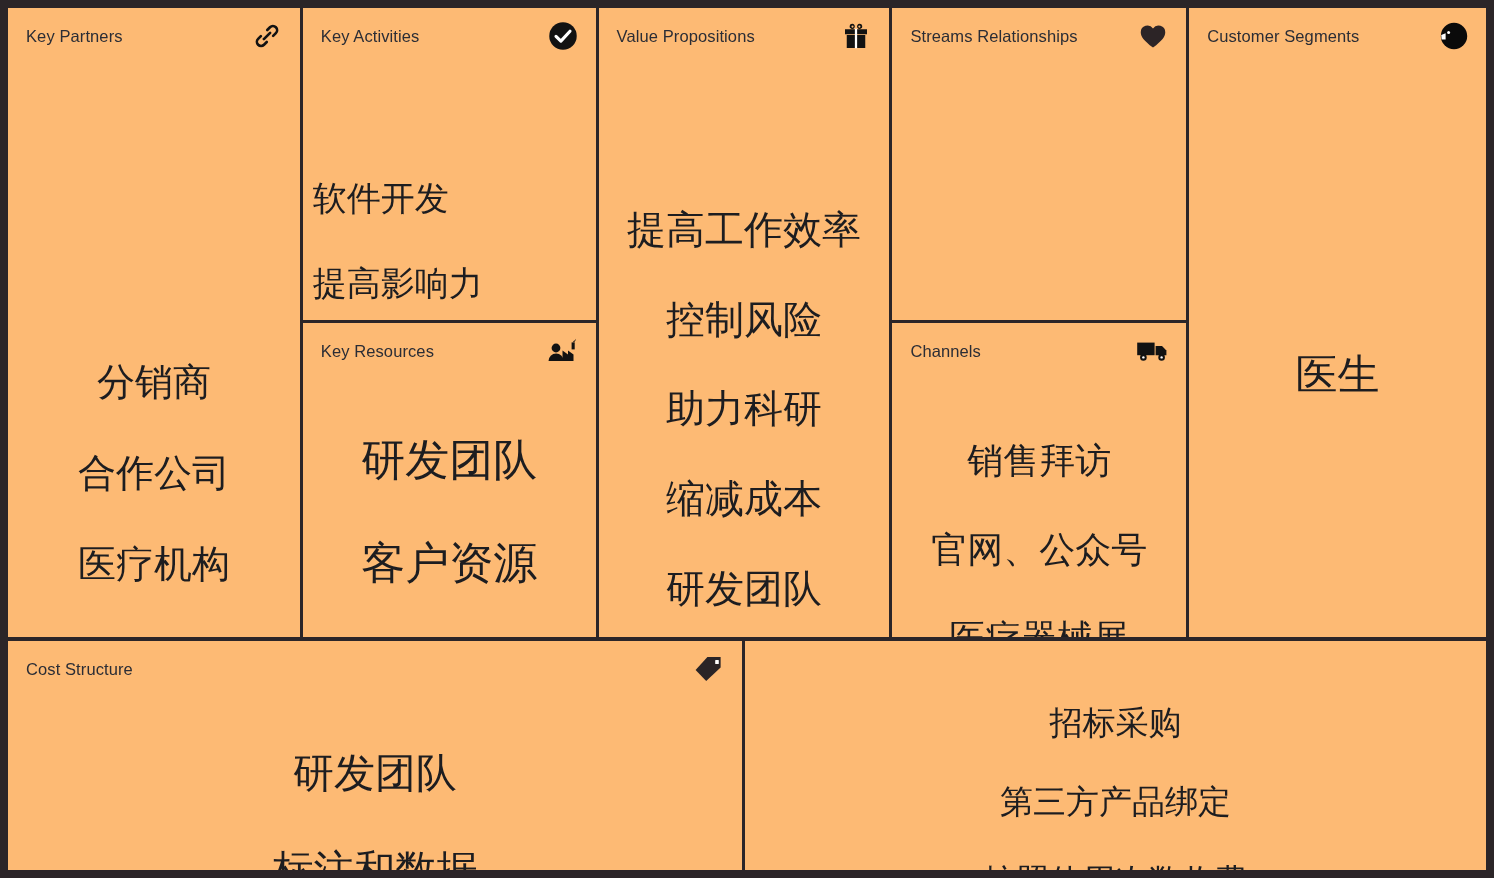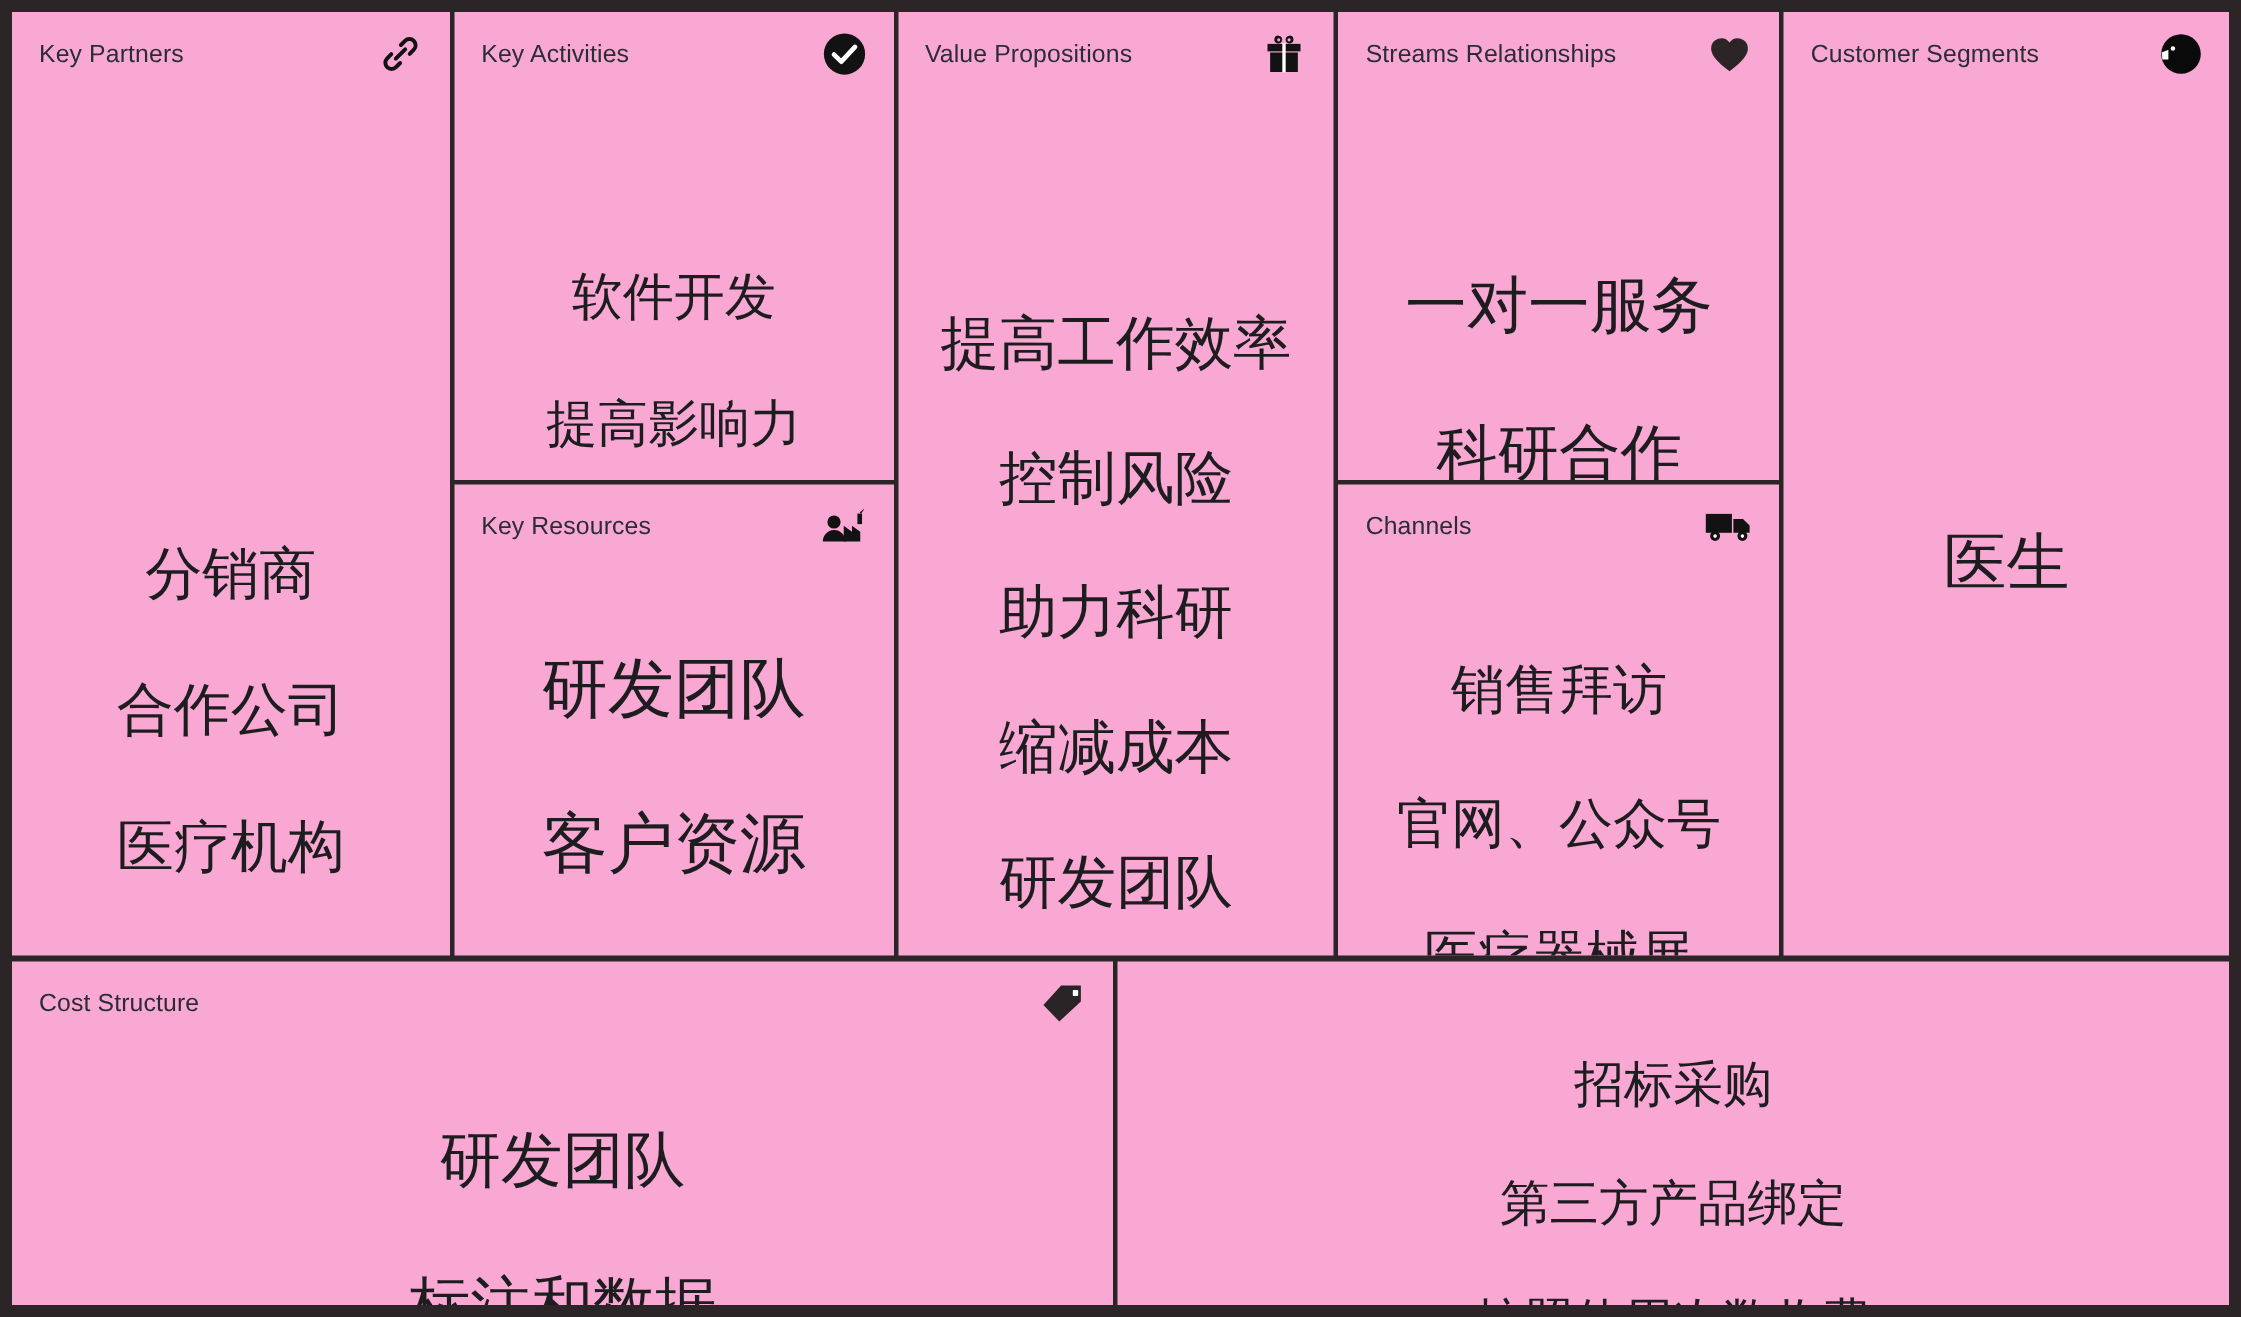--- a/index.html
+++ b/index.html
@@ -52,21 +52,21 @@
   .col-kp   { width: 293px; }
   .col-ka   { width: 294px; }
   .col-vp   { width: 292px; }
   .col-cr   { width: 295px; }
   .col-cs   { width: 298px; }
 
   .col-cost { width: 734px; }
   .col-rev  { width: 741px; }
 
   .cell {
-    background: #f9a8d4;
+    background: #fdba74;
     position: relative;
     flex: 1 1 auto;
     overflow: hidden;
   }
 
   .cell.half-top { height: 312px; flex: 0 0 312px; }
   .cell.half-bot { height: 314px; flex: 0 0 314px; }
 
   .cell-header {
     position: absolute;
@@ -112,21 +112,20 @@
   
   .body-kp {
     top: 306px;
     text-align: center;
     font-size: 38px;
     line-height: 1.2;
   }
 
   .body-ka {
     top: 126px;
-    text-align: center;
     font-size: 34px;
     line-height: 1.25;
   }
 
   .body-kr {
     top: 60px;
     text-align: center;
     font-size: 44px;
     line-height: 1.17;
   }
@@ -267,24 +266,20 @@
 
     <div class="col col-cr">
       <div class="cell half-top">
         <div class="cell-header">
           <span class="cell-title">Streams Relationships</span>
           <span class="icon-wrap">
             <svg width="30" height="30" viewBox="0 0 24 24" fill="#2c2426">
               <path d="M12 21.2 C4.6 15.6 2.2 12.3 2.2 8.9 A5.4 5.4 0 0 1 12 5.9 A5.4 5.4 0 0 1 21.8 8.9 C21.8 12.3 19.4 15.6 12 21.2 Z"></path>
             </svg>
           </span>
-        </div>
-        <div class="cell-body body-cr">
-          <span class="line">一对一服务</span>
-          <span class="line">科研合作</span>
         </div>
       </div>
 
       <div class="cell half-bot">
         <div class="cell-header">
           <span class="cell-title">Channels</span>
           <span class="icon-wrap">
             <svg width="34" height="26" viewBox="0 0 34 26" fill="#121212">
               <rect x="1.2" y="4.6" width="17.4" height="12.6"></rect>
               <path d="M19.6 8.0 L26.0 8.0 L30.4 12.4 L30.4 17.2 L19.6 17.2 Z"></path>

